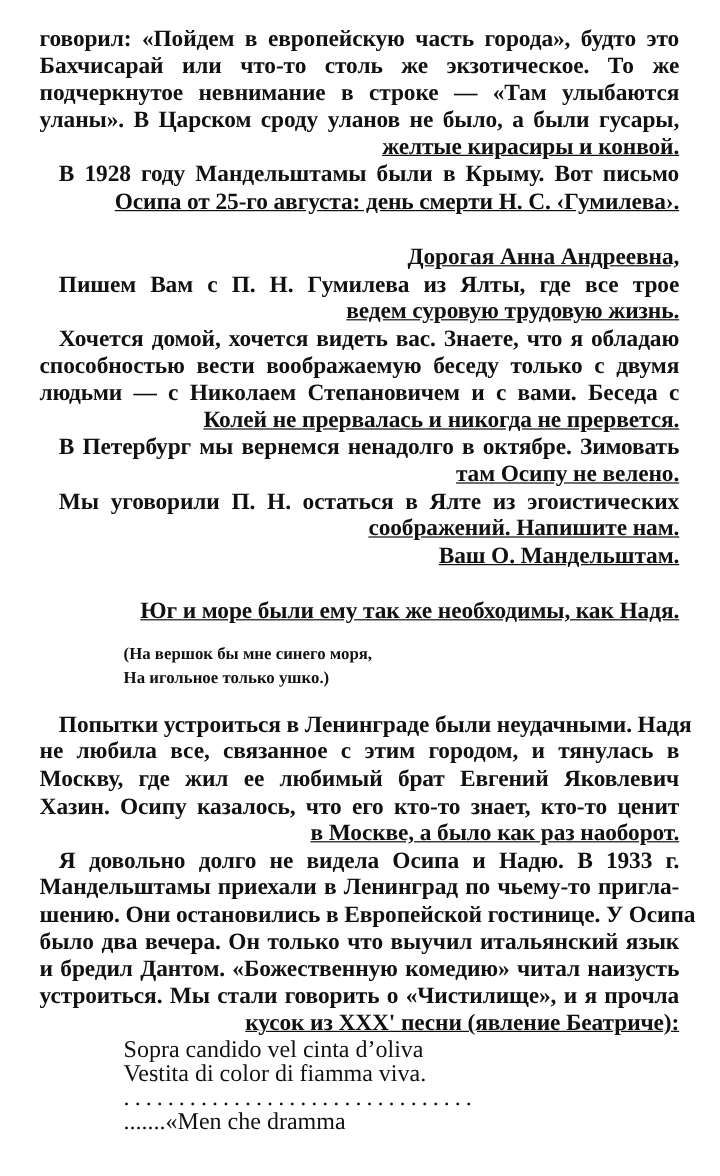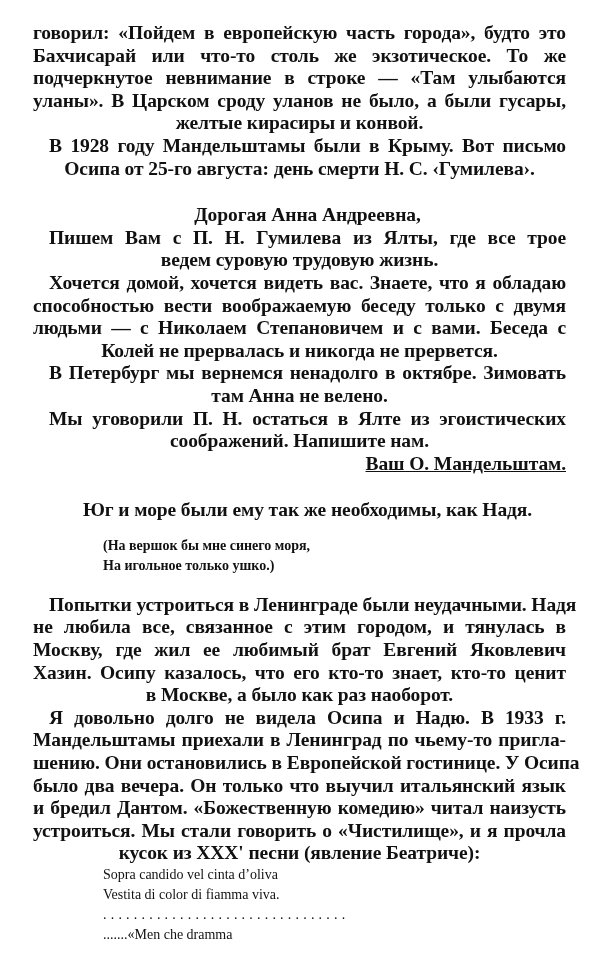--- a/index.html
+++ b/index.html
@@ -28,34 +28,34 @@
       white-space: nowrap;
       font-weight: bold;
       letter-spacing: -0.1px;
     }
     .just {
       text-align: justify;
       text-align-last: justify;
     }
     .indent { padding-left: 16px; }
     .right { text-align: right; text-decoration: underline; }
-    .left { text-align: center; }
+    .left { text-align: right; text-decoration: underline; }
     .gap-s { height: 14px; }
     .gap-m { height: 18px; }
     .gap-l { height: 24px; }
     .verse {
       font-size: 14px;
       line-height: 20px;
       height: 20px;
       white-space: nowrap;
       padding-left: 70px;
       font-weight: bold;
     }
     .verse-it {
-      font-size: 14px;
+      font-size: 20px;
       line-height: 20px;
       height: 20px;
       white-space: nowrap;
       padding-left: 70px;
       font-weight: normal;
     }
     .dots {
       letter-spacing: 4.2px;
     }
     .pagenum {
@@ -84,21 +84,21 @@
   <div class="gap-l"></div>
 
   <div class="line left indent">Дорогая Анна Андреевна,</div>
   <div class="line just indent">Пишем Вам с П. Н. Гумилева из Ялты, где все трое</div>
   <div class="line left">ведем суровую трудовую жизнь.</div>
   <div class="line just indent">Хочется домой, хочется видеть вас. Знаете, что я обладаю</div>
   <div class="line just">способностью вести воображаемую беседу только с двумя</div>
   <div class="line just">людьми — с Николаем Степановичем и с вами. Беседа с</div>
   <div class="line left">Колей не прервалась и никогда не прервется.</div>
   <div class="line just indent">В Петербург мы вернемся ненадолго в октябре. Зимовать</div>
-  <div class="line left">там Анна не велено.</div>
+  <div class="line left">там Осипу не велено.</div>
   <div class="line just indent">Мы уговорили П. Н. остаться в Ялте из эгоистических</div>
   <div class="line left">соображений. Напишите нам.</div>
   <div class="line right">Ваш О. Мандельштам.</div>
 
   <div class="gap-l"></div>
 
   <div class="line left indent">Юг и море были ему так же необходимы, как Надя.</div>
 
   <div class="gap-s"></div>
 

